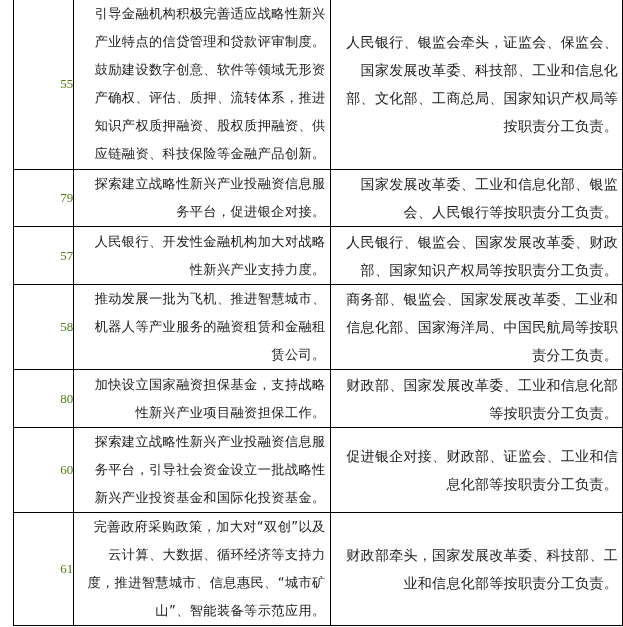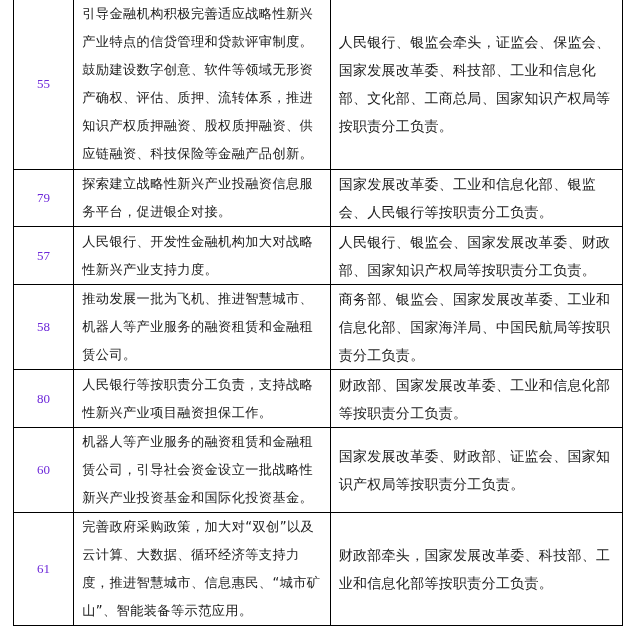--- a/index.html
+++ b/index.html
@@ -1,20 +1,20 @@
 <!DOCTYPE html>
 <html><head>
 <meta charset="utf-8">
 <style>
   html, body { margin:0; padding:0; background:#ffffff; }
   body { width:623px; height:627px; overflow:hidden; position:relative;
          font-family:"DejaVu Sans", "Liberation Sans", sans-serif; color:#1a1a1a; }
   .tbl { position:absolute; left:13px; top:-2px; border-collapse:collapse; table-layout:fixed; }
-  .tbl td { border:1.5px solid #000; padding:0; vertical-align:middle; }
-  .c-num { width:61px; text-align:center; font-family:"Liberation Serif", serif; font-size:13px; color:#6d28d9; }
+  .tbl td { border:1.5px solid #000; padding:0; vertical-align:middle;text-align:right; }
+  .c-num { width:61px; text-align:center; font-family:"Liberation Serif", serif; font-size:13px; color:#4d7c0f; }
   .c-task { width:251px; font-size:13.2px; line-height:28px; padding:0 4px 0 8px !important; letter-spacing:0.4px; }
   .c-dept { width:289px; font-size:14px; line-height:28px; padding:0 4px 0 8px !important; letter-spacing:0.3px; }
 </style>
 </head>
 <body>
 
 <table class="tbl">
   <tbody>
     <tr style="height:171px;">
       <td class="c-num">55</td>
@@ -31,27 +31,27 @@
       <td class="c-task">人民银行、开发性金融机构加大对战略性新兴产业支持力度。</td>
       <td class="c-dept">人民银行、银监会、国家发展改革委、财政部、国家知识产权局等按职责分工负责。</td>
     </tr>
     <tr style="height:84px;">
       <td class="c-num">58</td>
       <td class="c-task">推动发展一批为飞机、推进智慧城市、机器人等产业服务的融资租赁和金融租赁公司。</td>
       <td class="c-dept">商务部、银监会、国家发展改革委、工业和信息化部、国家海洋局、中国民航局等按职责分工负责。</td>
     </tr>
     <tr style="height:58px;">
       <td class="c-num">80</td>
-      <td class="c-task">人民银行等按职责分工负责，支持战略性新兴产业项目融资担保工作。</td>
+      <td class="c-task">加快设立国家融资担保基金，支持战略性新兴产业项目融资担保工作。</td>
       <td class="c-dept">财政部、国家发展改革委、工业和信息化部等按职责分工负责。</td>
     </tr>
     <tr style="height:84px;">
       <td class="c-num">60</td>
-      <td class="c-task">机器人等产业服务的融资租赁和金融租赁公司，引导社会资金设立一批战略性新兴产业投资基金和国际化投资基金。</td>
-      <td class="c-dept">国家发展改革委、财政部、证监会、国家知识产权局等按职责分工负责。</td>
+      <td class="c-task">探索建立战略性新兴产业投融资信息服务平台，引导社会资金设立一批战略性新兴产业投资基金和国际化投资基金。</td>
+      <td class="c-dept">促进银企对接、财政部、证监会、工业和信息化部等按职责分工负责。</td>
     </tr>
     <tr style="height:112px;">
       <td class="c-num">61</td>
       <td class="c-task">完善政府采购政策，加大对“双创”以及云计算、大数据、循环经济等支持力度，推进智慧城市、信息惠民、“城市矿山”、智能装备等示范应用。</td>
       <td class="c-dept">财政部牵头，国家发展改革委、科技部、工业和信息化部等按职责分工负责。</td>
     </tr>
 
   </tbody>
 </table>
 

